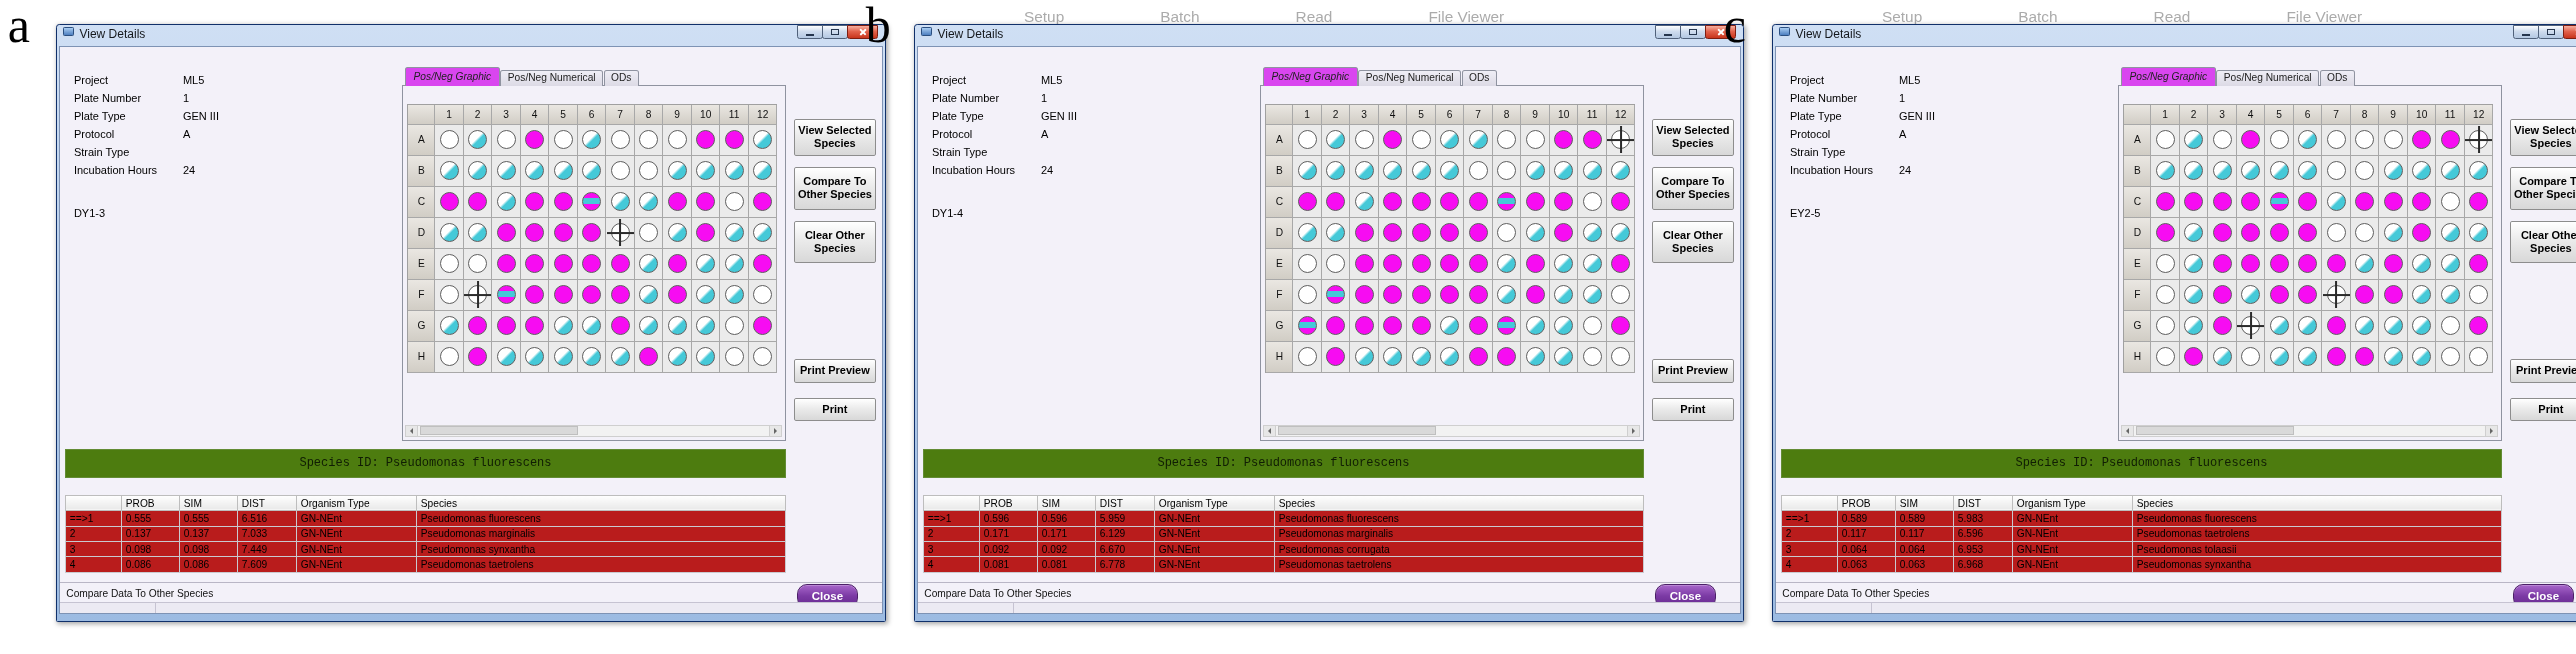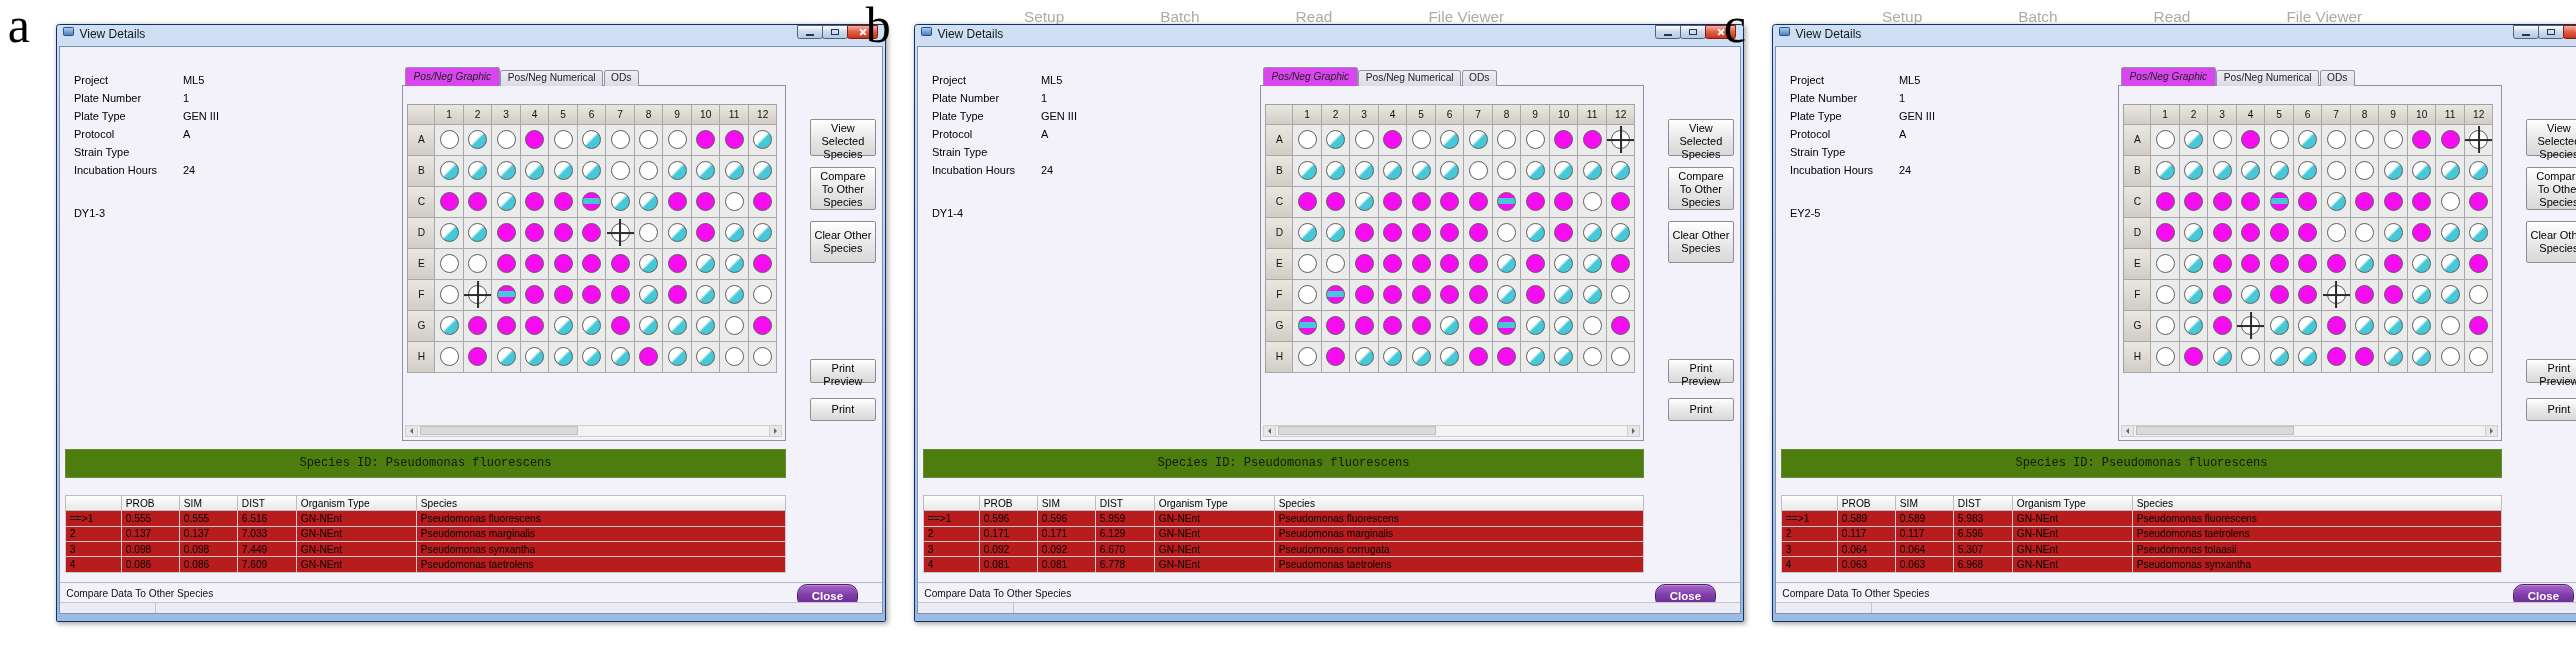--- a/index.html
+++ b/index.html
@@ -83,22 +83,22 @@
   .scroll-thumb { position:absolute; left:1.3px; top:0.6px; bottom:0.6px; width:45%;
                   background:#d9d9d9; border:0.6px solid #bfbfbf; }
 
   
   .side-buttons  { position:absolute; left:734px; top:72px; width:82px;
                    display:flex; flex-direction:column; gap:11px; }
   .print-buttons { position:absolute; left:734px; top:312px; width:82px;
                    display:flex; flex-direction:column; gap:15.4px; }
   .side-btn { border:0.6px solid #8d8d8d; border-radius:1.9px; color:#000;
               background:linear-gradient(#ffffff,#ebebeb 45%,#d8d8d8);
-              font-family:inherit; font-size:11px; font-weight:normal; line-height:1.18;
-              text-align:center; padding:1.9px 2.6px; box-shadow:inset 0 0.6px 0 #fff; cursor:default;margin-left:16px; }
+              font-family:inherit; font-size:11px; font-weight:bold; line-height:1.18;
+              text-align:center; padding:1.9px 2.6px; box-shadow:inset 0 0.6px 0 #fff; cursor:default; }
   .sb-0 { height:37px; } .sb-1 { height:43px; } .sb-2 { height:42px; }
   .pb-0 { height:24px; } .pb-1 { height:23px; }
 
   
   .species-banner { position:absolute; left:5.1px; top:402px; width:721px; height:29px;
                     background:#4d7c0f; border:0.6px solid #638c35; color:#101d04;
                     font-size:12px; display:flex; align-items:center; justify-content:center;font-family:Liberation Mono, monospace; }
 
   .results { position:absolute; left:5.1px; top:448px; width:721px; border-collapse:collapse;
              background:#b91c1c; font-size:10.2px; table-layout:fixed; }
@@ -1442,21 +1442,21 @@
                 <td>0.117</td>
                 <td>0.117</td>
                 <td>6.596</td>
                 <td>GN-NEnt</td>
                 <td>Pseudomonas taetrolens</td>
               </tr>
               <tr>
                 <td>3</td>
                 <td>0.064</td>
                 <td>0.064</td>
-                <td>5.307</td>
+                <td>6.953</td>
                 <td>GN-NEnt</td>
                 <td>Pseudomonas tolaasii</td>
               </tr>
               <tr>
                 <td>4</td>
                 <td>0.063</td>
                 <td>0.063</td>
                 <td>6.968</td>
                 <td>GN-NEnt</td>
                 <td>Pseudomonas synxantha</td>

